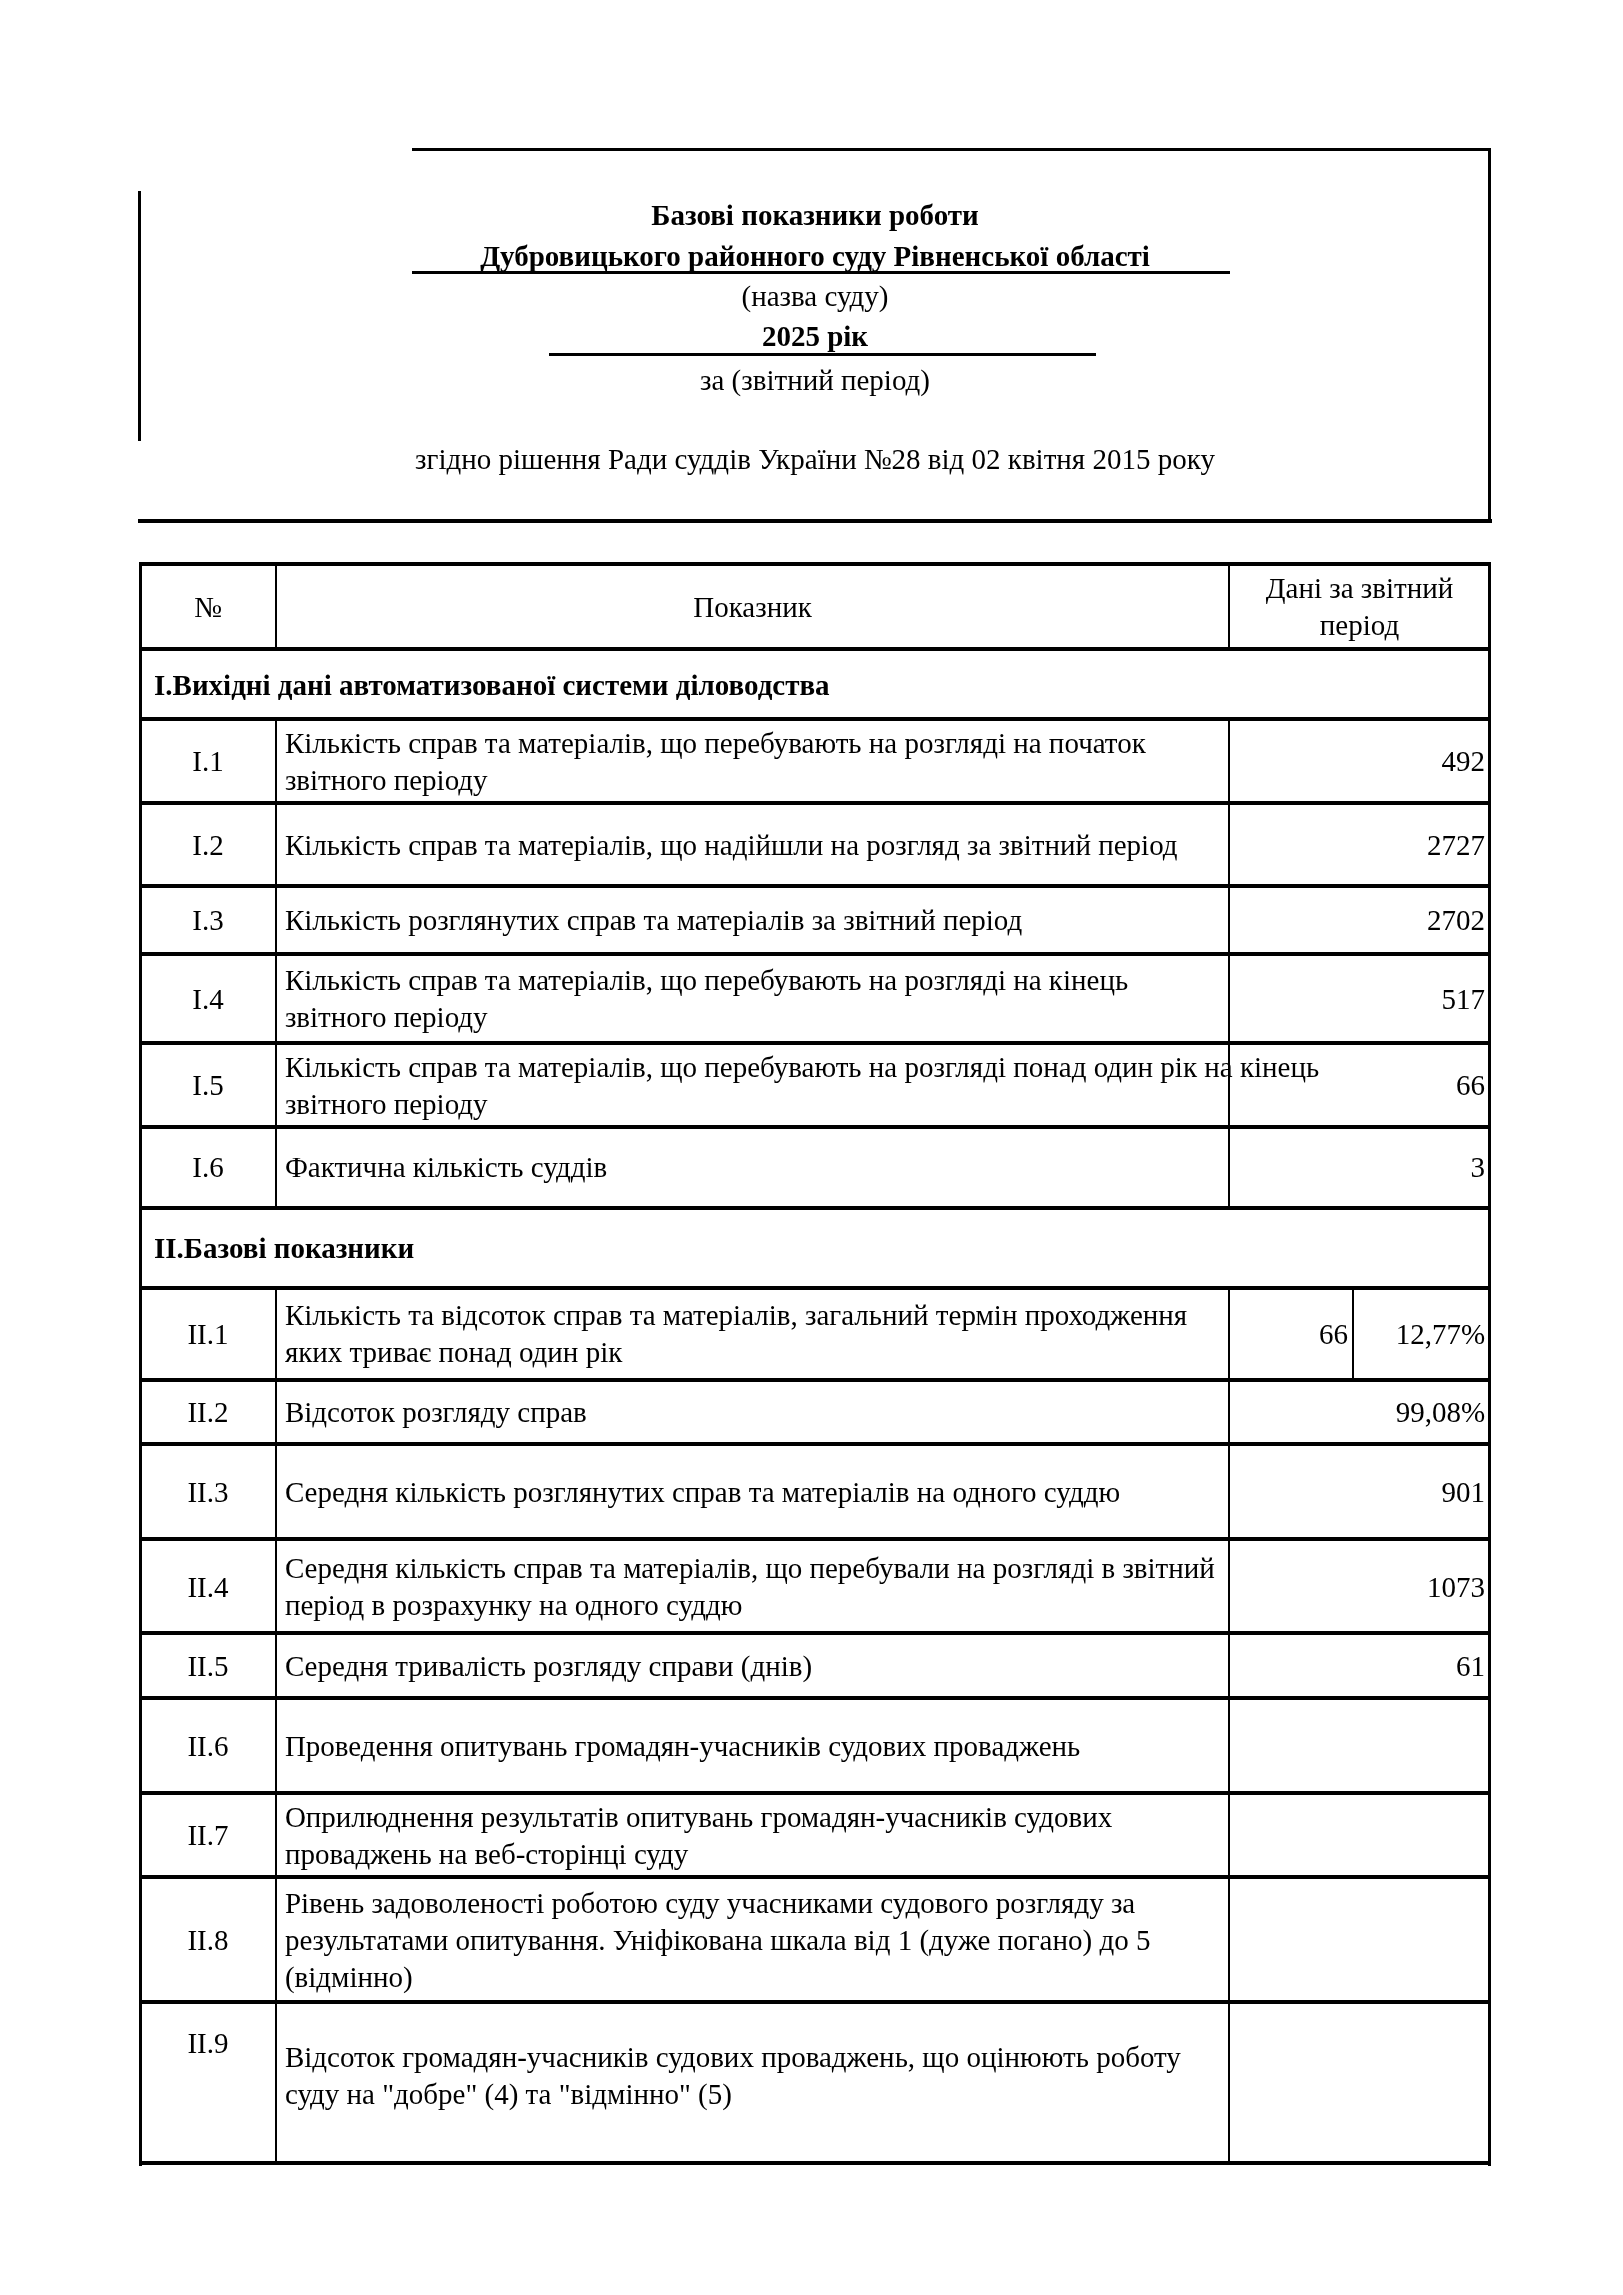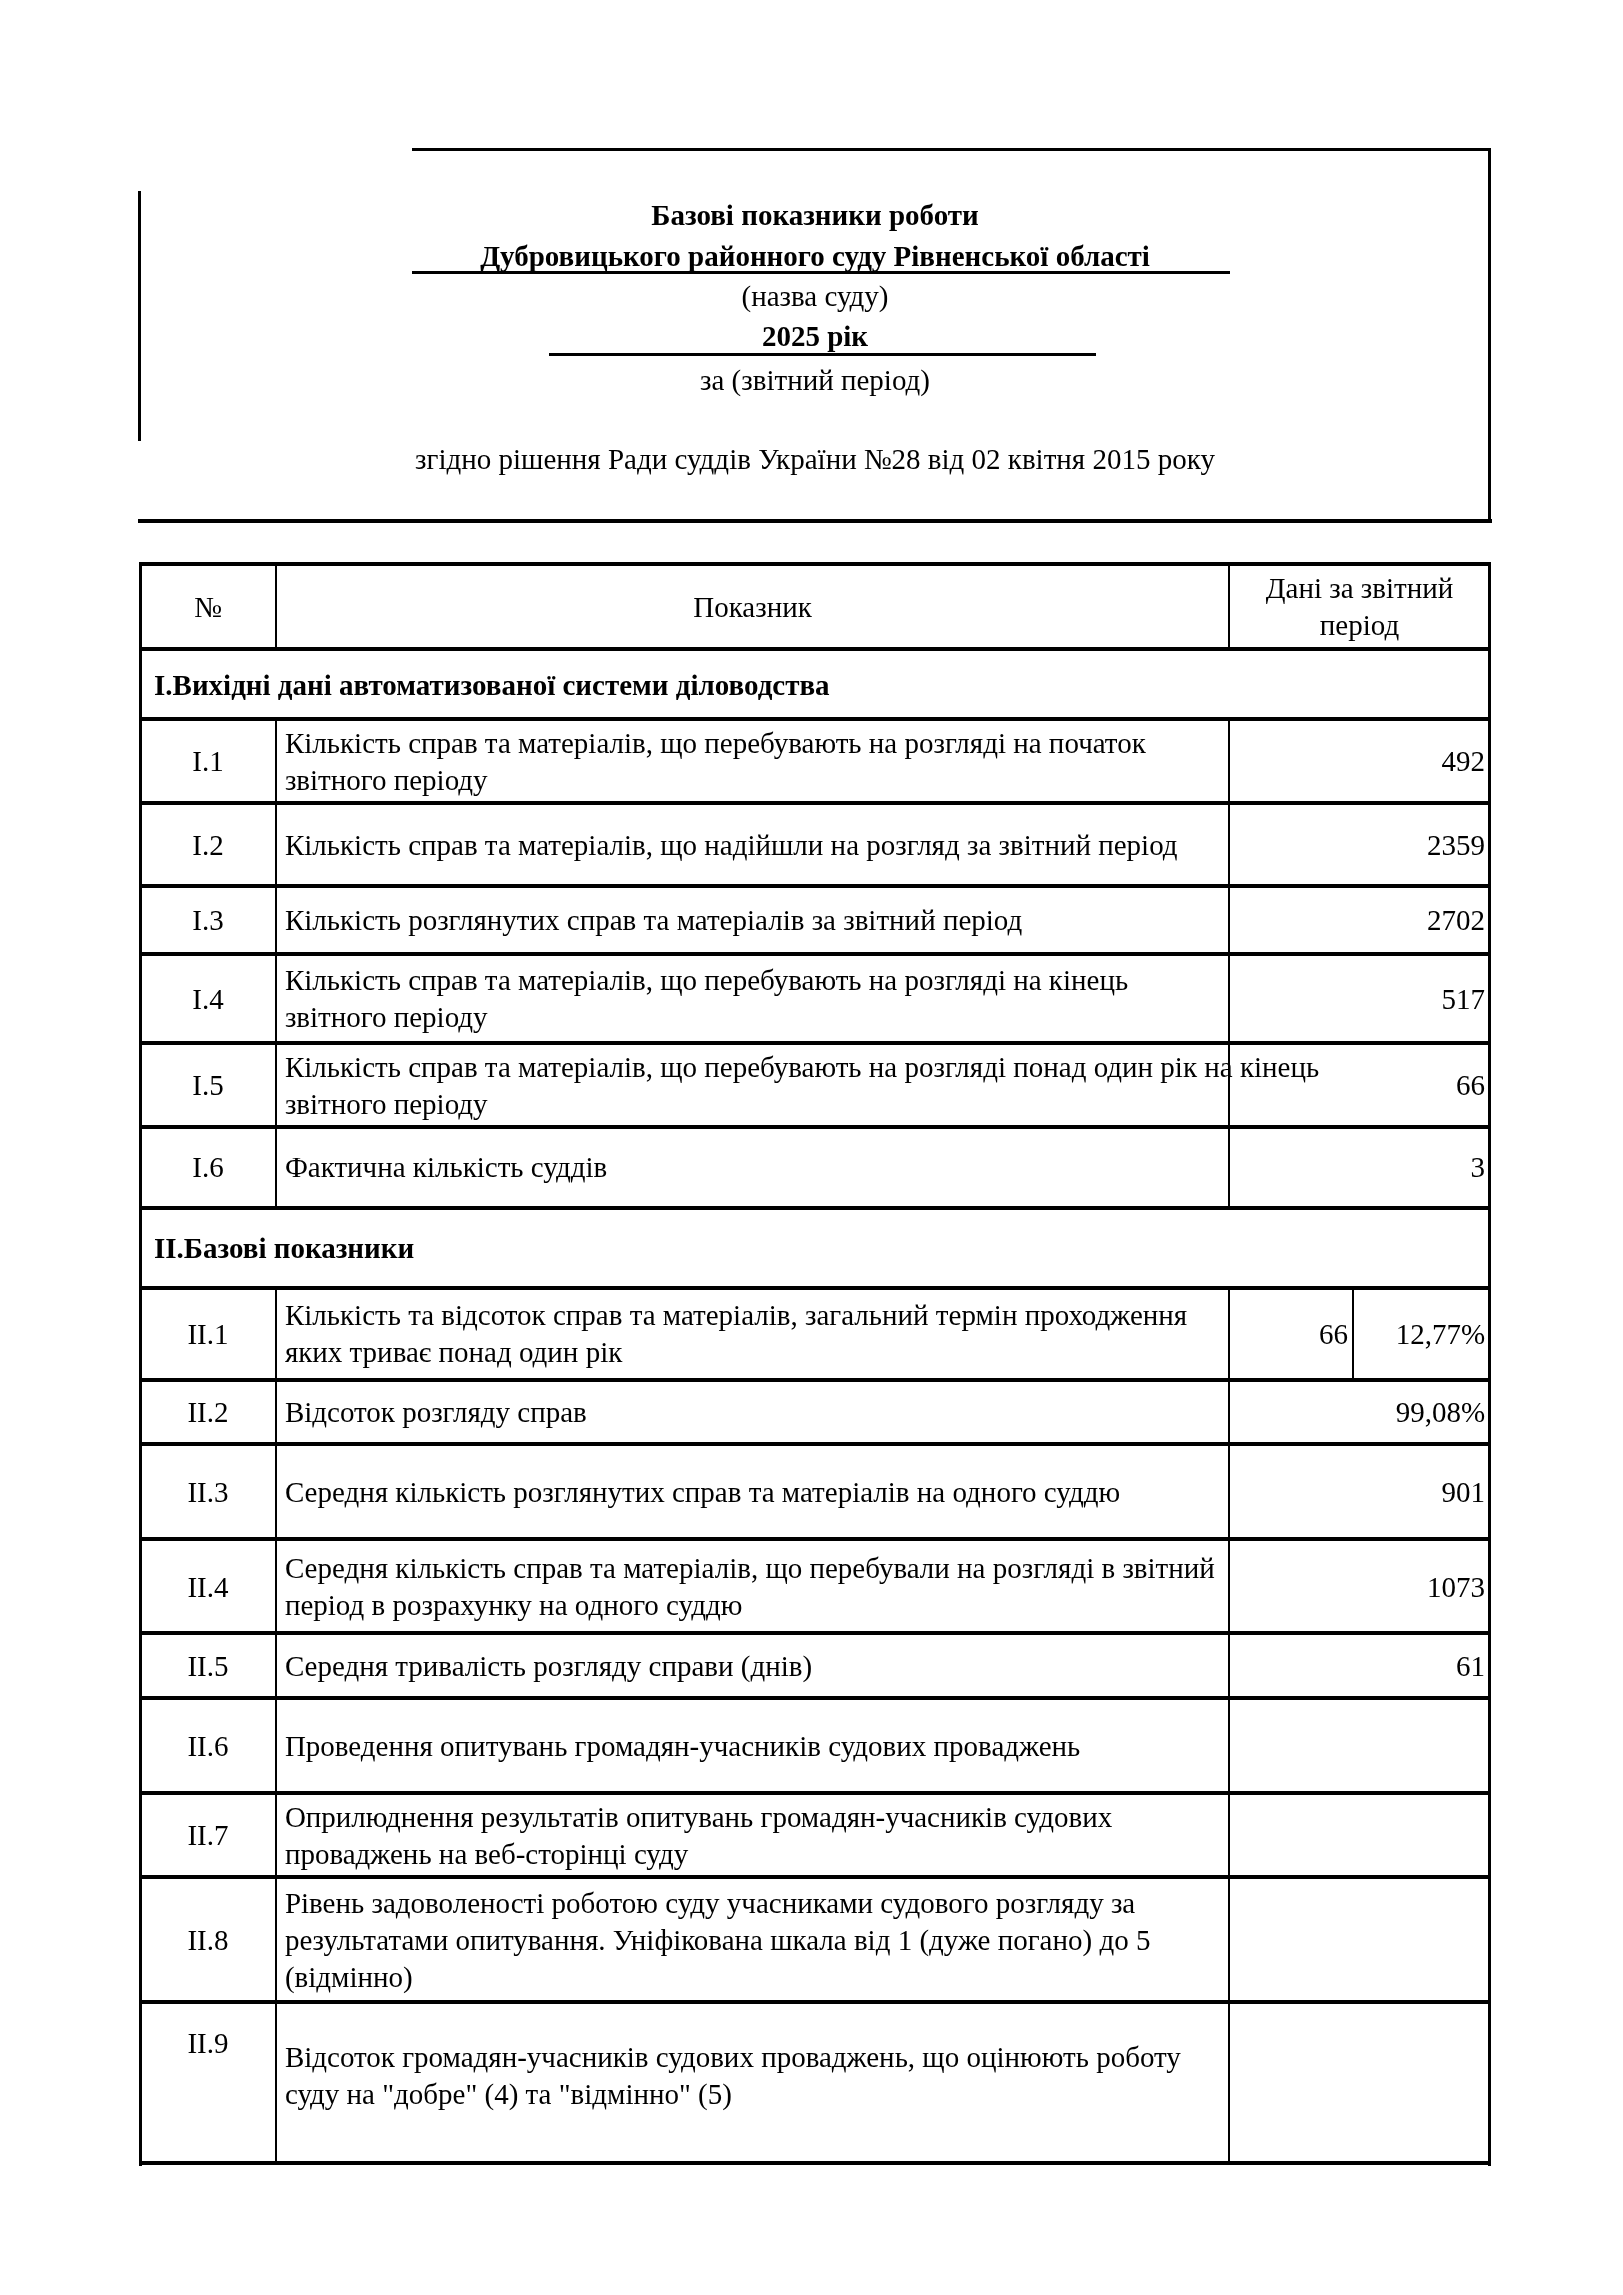--- a/index.html
+++ b/index.html
@@ -56,21 +56,21 @@
     <div class="cell c-txt" style="left:277px; top:721px; width:951px; height:81px;">Кількість справ та матеріалів, що перебувають на розгляді на початок звітного періоду</div>
     <div class="cell c-val" style="left:1230px; top:721px; width:259px; height:81px;">492</div>
   </div>
 
   <div class="hline" style="left:139px; top:801px; width:1352px; height:3.9px;"></div>
   <div>
     <div class="vline" style="left:275px; top:802px; width:2px; height:83px;"></div>
     <div class="vline" style="left:1228px; top:802px; width:2px; height:83px;"></div>
     <div class="cell c-num" style="left:141px; top:805px; width:134px; height:81px;">І.2</div>
     <div class="cell c-txt" style="left:277px; top:805px; width:951px; height:81px;">Кількість справ та матеріалів, що надійшли на розгляд за звітний період</div>
-    <div class="cell c-val" style="left:1230px; top:805px; width:259px; height:81px;">2359</div>
+    <div class="cell c-val" style="left:1230px; top:805px; width:259px; height:81px;">2727</div>
   </div>
 
   <div class="hline" style="left:139px; top:884px; width:1352px; height:3.9px;"></div>
   <div>
     <div class="vline" style="left:275px; top:886px; width:2px; height:68px;"></div>
     <div class="vline" style="left:1228px; top:886px; width:2px; height:68px;"></div>
     <div class="cell c-num" style="left:141px; top:888px; width:134px; height:65px;">І.3</div>
     <div class="cell c-txt" style="left:277px; top:888px; width:951px; height:65px;">Кількість розглянутих справ та матеріалів за звітний період</div>
     <div class="cell c-val" style="left:1230px; top:888px; width:259px; height:65px;">2702</div>
   </div>

